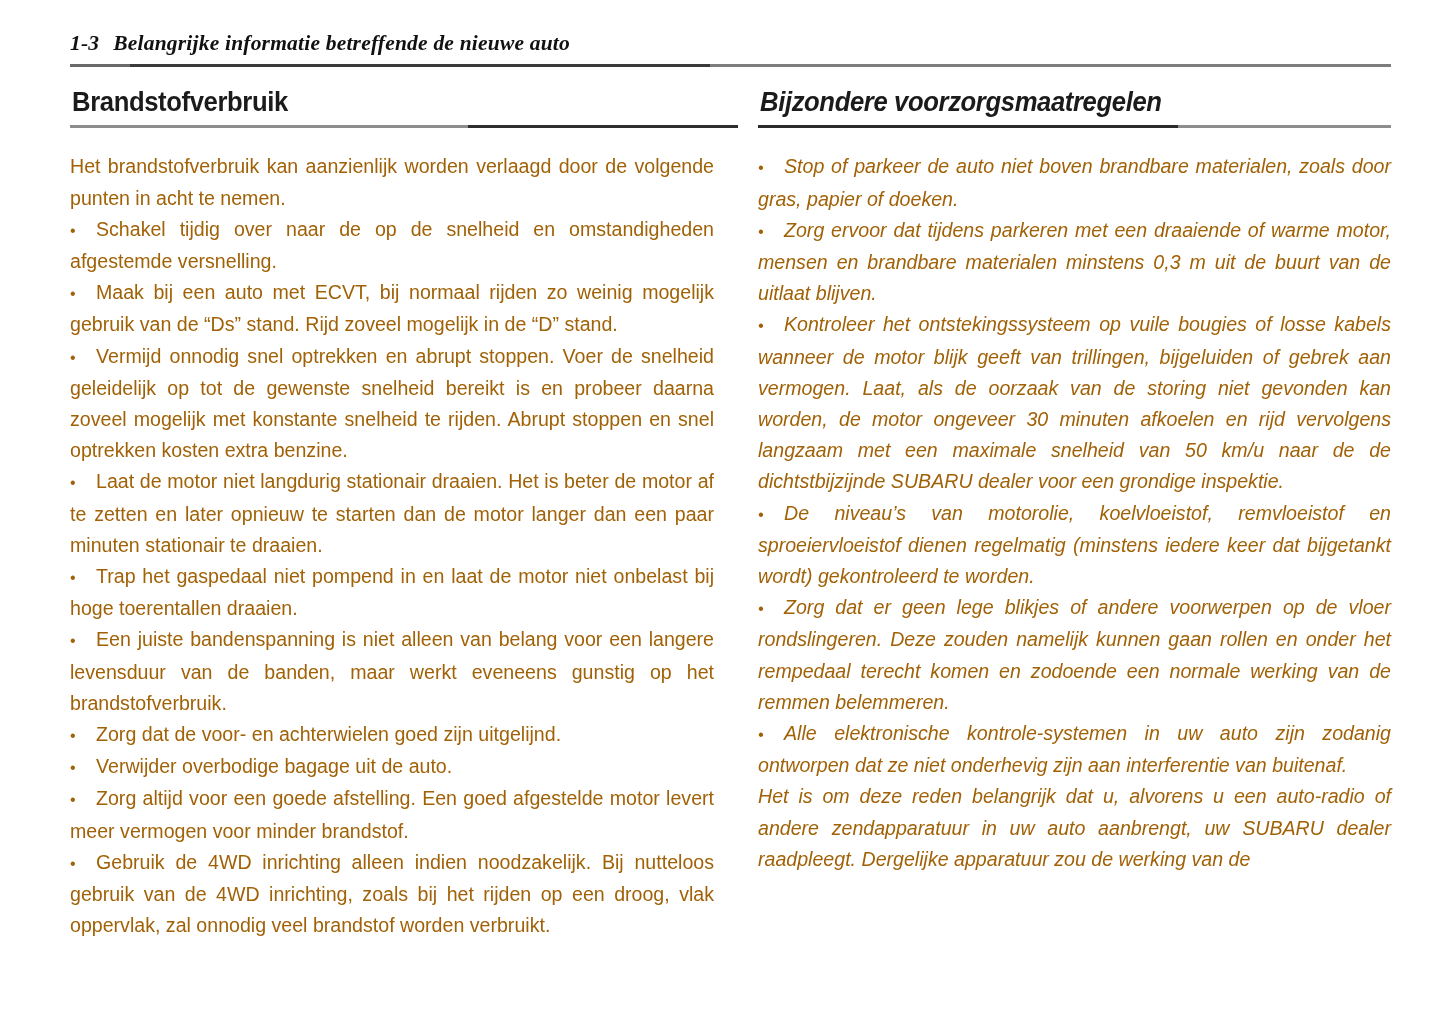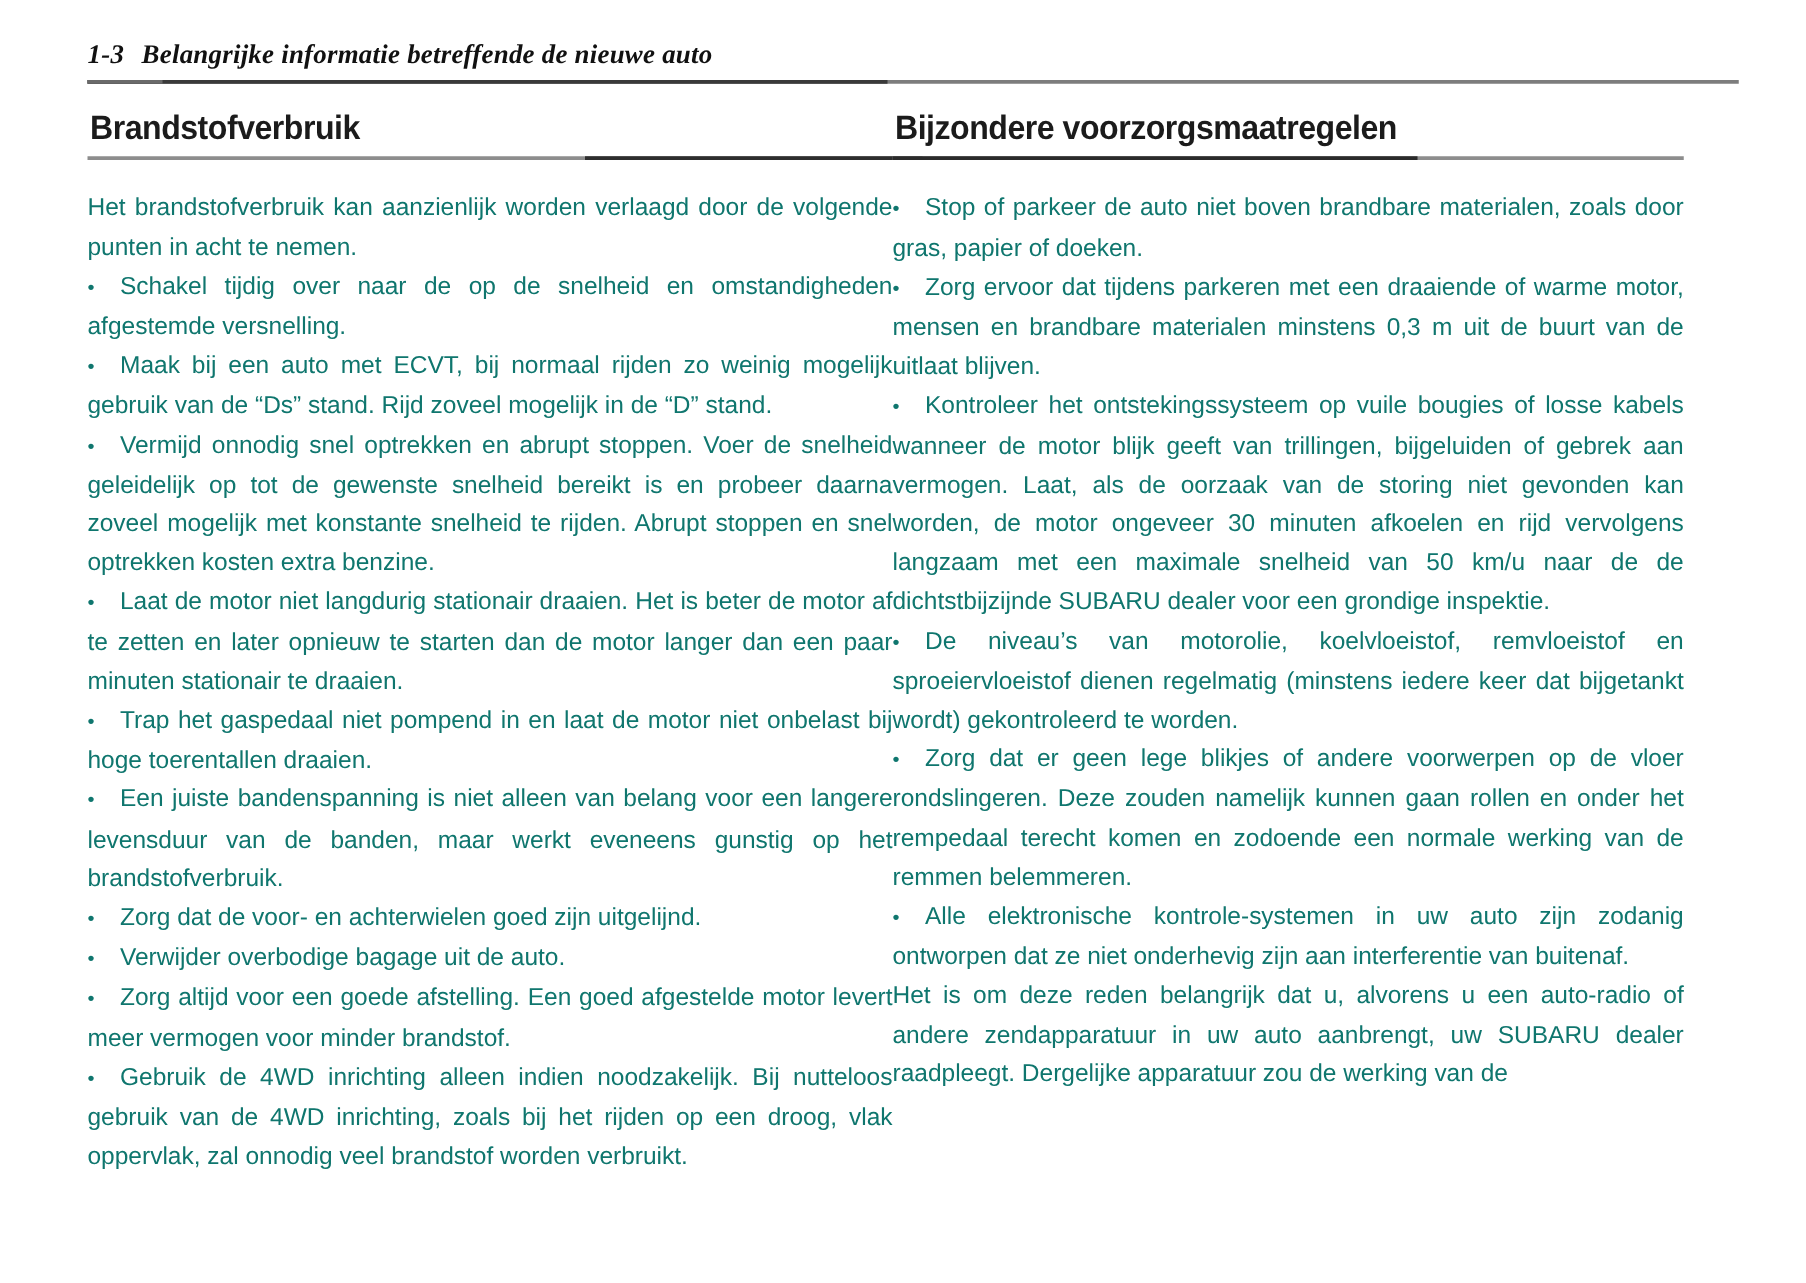--- a/index.html
+++ b/index.html
@@ -69,26 +69,27 @@
   }
 
   
   .columns {
     position: absolute;
     left: 70px;
     top: 88px;
     width: 1321px;
     height: 930px;
     display: flex;
+    gap: 44px;
   }
   .column {
     width: 644px;
     flex: 0 0 644px;
   }
-  .column.right { width: 633px; flex: 0 0 633px; }
+  .column.right { width: 633px; flex: 0 0 633px; font-style: italic; }
 
   .section-title {
     font-family: "Liberation Sans", "DejaVu Sans", sans-serif;
     font-weight: bold;
     font-size: 27px;
     letter-spacing: -0.4px;
     color: #1b1b1b;
     line-height: 1.05;
     margin: 0 0 9px 2px;
     white-space: nowrap;
@@ -112,21 +113,21 @@
   }
   .column.right .section-rule::before {
     left: 0;
     width: 420px;
     background: #2b2b2b;
   }
 
   .body-text {
     font-size: 19.6px;
     line-height: 31.2px;
-    color: #0f766e;
+    color: #a16207;
     text-align: justify;
     text-justify: inter-word;
   }
 
   .para {
     margin: 0;
     text-align: justify;
     text-justify: inter-word;
   }
 

